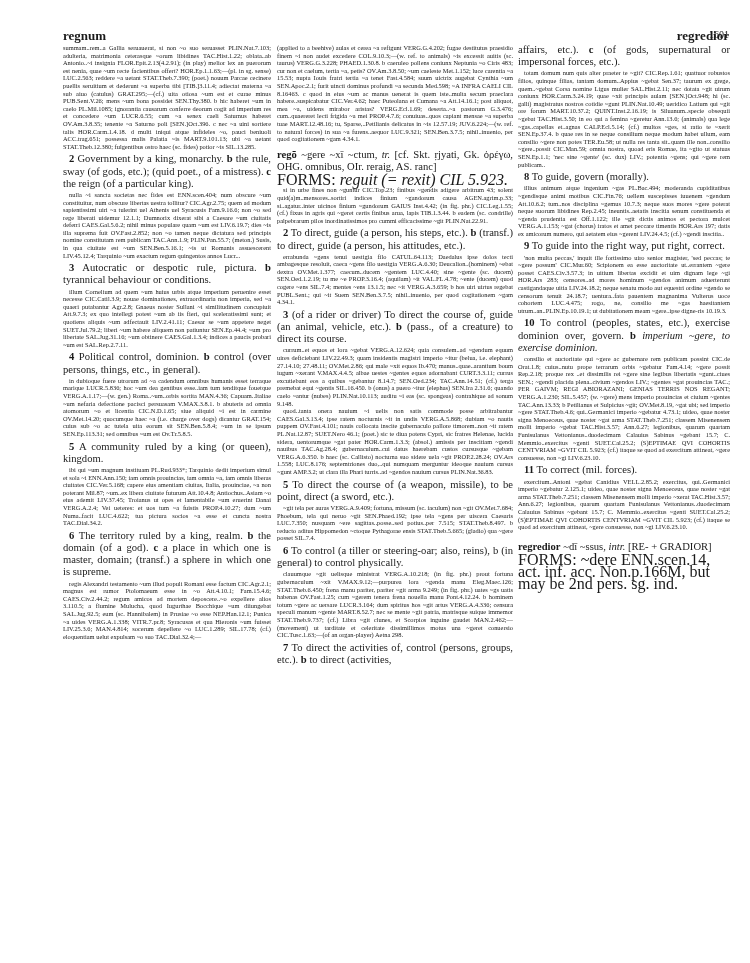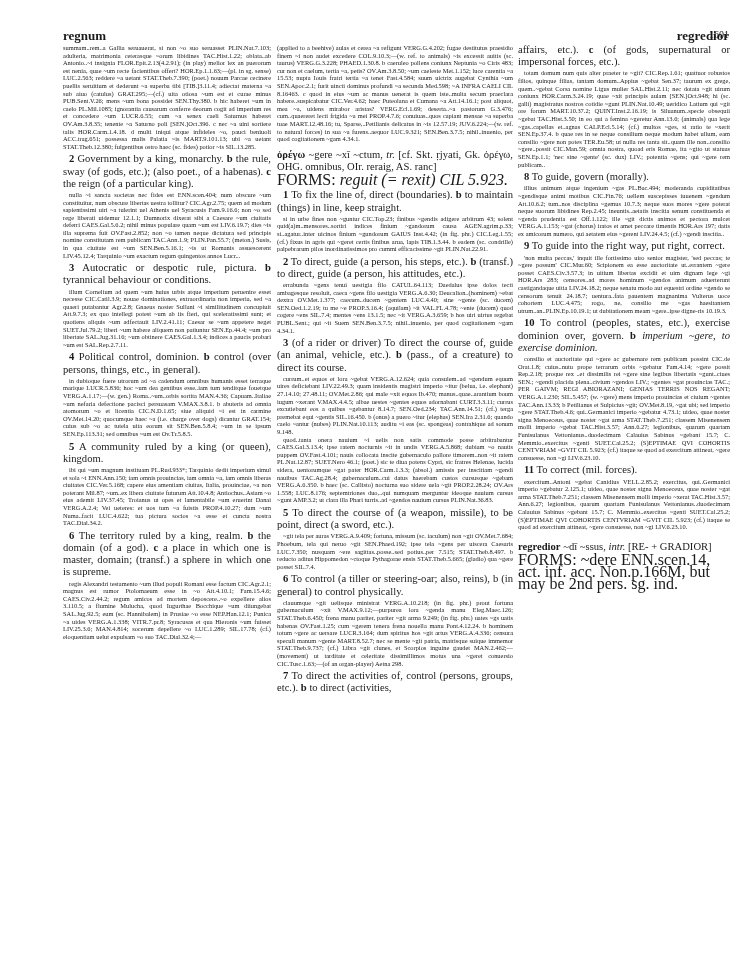--- a/index.html
+++ b/index.html
@@ -30,43 +30,42 @@
 
   <div class="runhead">
     <span class="rh-left">regnum</span>
     <span class="rh-center">1601</span>
     <span class="rh-right">regredior</span>
   </div>
 
   <div class="col c1">
     <p class="cit" style="text-indent:0">summam..rem..a Gallia seruauerat, si non ~o suo seruasset PLIN.Nat.7.103; adulteria, matrimonia ceterasque ~orum libidines TAC.Hist.1.22; oblata..ab Antonio..~i insignia FLOR.Epit.2.13(4.2.91); (in play) melior lex an puerorum est nenia, quae ~um recte facientibus offert? HOR.Ep.1.1.63;—(pl. in sg. sense) LUC.2.563; reddere ~a uetant STAT.Theb.7.390; (poet.) nouum Parcae cecinere puellis seruitium et dederunt ~a superba tibi [TIB.]3.11.4; adiectat materna ~a sub aiuo (catulus) GRAT.295;—(cf.) uita otiosa ~um est et curae minus PUB.Sent.V.26; mens ~um bona possidet SEN.Thy.380. b hic haberet ~um in caelo PL.Mil.1085; ignorantia causarum conferre deorum cogit ad imperium res et concedere ~um LUCR.6.55; cum ~a senex caeli Saturnus haberet OV.Am.3.8.35; tenente ~a Saturno poli [SEN.]Oct.396. c nec ~a uini sortiere talis HOR.Carm.1.4.18. d multi iniqui atque infideles ~o, pauci beniuoli ACC.trag.651; possessa malis Palatia ~is MART.9.101.13; ubi ~a uetant STAT.Theb.12.380; fulgentibus ostro haec (sc. fides) potior ~is SIL.13.285.</p>
 
-    <p class="sense"><span class="num">2</span> <span>Government by a king, monarchy.</span> <span class="sub">b</span> <span>the rule, sway (of gods, etc.); (also poet., of a habenas).</span> <span class="sub">c</span> <span>the reign (of a particular king).</span></p>
+    <p class="sense"><span class="num">2</span> <span>Government by a king, monarchy.</span> <span class="sub">b</span> <span>the rule, sway (of gods, etc.); (quid poet., of a mistress).</span> <span class="sub">c</span> <span>the reign (of a particular king).</span></p>
     <p class="cit">nulla ~i sancta societas nec fides est ENN.scen.404; num obscure ~um constituitur, num obscure libertas uestra tollitur? CIC.Agr.2.75; quem ad modum sapientissimi uiri ~a tulerint uel Athenis uel Syracusis Fam.9.16.6; non ~o sed rege liberati uidemur 12.1.1; Dumnorix dixerat sibi a Caesare ~um ciuitatis deferri CAES.Gal.5.6.2; nihil minus populare quam ~um est LIV.6.19.7; dies ~is illa suprema fuit OV.Fast.2.852; non ~o tamen neque dictatura sed principis nomine constitutam rem publicam TAC.Ann.1.9; PLIN.Pan.55.7; (meton.) Susis, in qua ciuitate est ~um SEN.Ben.5.16.1; ~is ut Romanis assuescerent LIV.45.12.4; Tarquinio ~um exactum regum quingentos annos Lucr...</p>
 
     <p class="sense"><span class="num">3</span> <span>Autocratic or despotic rule, pictura.</span> <span class="sub">b</span> <span>tyrannical behaviour or conditions.</span></p>
     <p class="cit">illum Cornelium ad quem ~um huius urbis atque imperium peruenire esset necesse CIC.Catil.3.9; nouae dominationes, extraordinaria non imperia, sed ~a quaeri putabantur Agr.2.8; Gnaeus noster Sullani ~i similitudinem concupiuit Att.9.7.3; ex quo intellegi potest ~um ab iis fieri, qui sceleratissimi sunt; et quotiens aliquis ~um adfectauit LIV.2.41.11; Caesar se ~um appetere neget SUET.Jul.79.2; liberi ~um habere aliquem non patiuntur SEN.Ep.44.4; ~um pro libertate SAL.Jug.31.16; ~um obtinere CAES.Gal.1.3.4; indices a paucis probari ~um est SAL.Rep.2.7.11.</p>
 
     <p class="sense"><span class="num">4</span> <span>Political control, dominion.</span> <span class="sub">b</span> <span>control (over persons, things, etc., in general).</span></p>
     <p class="cit">in dubioque fuere utrorum ad ~a cadendum omnibus humanis esset terraque marique LUCR.5.836; hoc ~um dea gentibus esse..iam tum tenditque fouetque VERG.A.1.17;—(w. gen.) Roma..~um..orbis sortita MAN.4.36; Capuam..Italiae ~um nefaria defectione pacisci persuasam V.MAX.3.8.1. b abuteris ad omnia atomorum ~o et licentia CIC.N.D.1.65; siue aliquid ~i est in carmine OV.Met.14.20; quocumque haec ~a (i.e. charge over dogs) dicantur GRAT.154; cuius sub ~o ac tutela uita eorum sit SEN.Ben.5.8.4; ~um in se ipsum SEN.Ep.113.31; sed omnibus ~um est Ov.Tr.5.8.5.</p>
 
     <p class="sense"><span class="num">5</span> <span>A community ruled by a king (or queen), kingdom.</span></p>
     <p class="cit">ibi qui ~um magnum instituam PL.Rud.933*; Tarquinio dedit imperium simul et sola ~i ENN.Ann.150; iam omnis prouincias, iam omnia ~a, iam omnis liberas ciuitates CIC.Ver.5.168; capere eius amentiam ciuitas, Italia, prouinciae, ~a non poterant Mil.87; ~um..ex libera ciuitate futurum Att.10.4.8; Antiochus..Asiam ~o eius ademit LIV.37.45; Troianus ut opes et lamentabile ~um eruerint Danai VERG.A.2.4; Vei ueteres: et uos tum ~a fuistis PROP.4.10.27; dum ~um Numa..facit LUC.4.622; tua pictura socios ~a esse et cuncta nostra TAC.Dial.34.2.</p>
 
     <p class="sense"><span class="num">6</span> <span>The territory ruled by a king, realm.</span> <span class="sub">b</span> <span>the domain (of a god).</span> <span class="sub">c</span> <span>a place in which one is master, domain; (transf.) a sphere in which one is supreme.</span></p>
     <p class="cit">regis Alexandri testamento ~um illud populi Romani esse factum CIC.Agr.2.1; magnus est rumor Ptolomaeum esse in ~o Att.4.10.1; Fam.15.4.6; CAES.Civ.2.44.2; regum amicos ad mortem deposcere..~o expellere alios 3.110.5; a flumine Mulucha, quod Iugurthae Bocchique ~um diiungebat SAL.Jug.92.5; eum (sc. Hannibalem) in Prusiae ~o esse NEP.Han.12.1; Punica ~a uides VERG.A.1.338; VITR.7.pr.8; Syracusas et qua Hieronis ~um fuisset LIV.25.3.6; MAN.4.814; socerum depellere ~o LUC.1.289; SIL.17.78; (cf.) eloquentiam uelut expulsam ~o suo TAC.Dial.32.4;—</p>
   </div>
 
   <div class="col c2">
     <p class="cit" style="text-indent:0">(applied to a beehive) aulas et cerea ~a refigunt VERG.G.4.202; fugae destitutus praesidio finem ~i non audet excedere COL.9.10.3;—(w. ref. to animals) ~is excessit auitis (sc. taurus) VERG.G.3.228; PHAED.1.30.8. b caeruleo pollens coniunx Neptunia ~o Ciris 483; cur non et caelum, tertia ~a, petis? OV.Am.3.8.50; ~um caeleste Met.1.152; luce carentia ~a 15.53; nupta Iouis fratri tertia ~a tenet Fast.4.584; suum uictrix augebat Cynthia ~um SEN.Apoc.2.1; furit uincti dominus profundi ~a secunda Med.598; ~A INFRA CAELI CIL 8.16463. c quod in eius ~um ac manus uenerat is quem iste..multa secum praeclara habere..suspicabatur CIC.Ver.4.62; haec Puteolana et Cumana ~a Att.14.16.1; post aliquot, mea ~a, uidens mirabor aristas? VERG.Ecl.1.69; deserta..~a pastorum G.3.476; cum..quaereret lecti frigida ~a mei PROP.4.7.6; conuiuas..quos capiant mensae ~a superba tuae MART.12.48.16; tu, Sparse,..Petilianis delicatus in ~is 12.57.19; JUV.6.224;—(w. ref. to natural forces) in sua ~a furens..aequor LUC.9.321; SEN.Ben.3.7.5; nihil..inuenio, per quod cogitationem ~gam 4.34.1.</p>
 
-    <p class="head"><span class="hw">ὀρέγω</span> <span>~gere ~xī ~ctum,</span> <i>tr.</i> <span>[cf. Skt. ṛjyati, Gk. ὀρέγω, OHG. omnibus, OIr. reraig, AS. ranc]</span></p>
+    <p class="head"><span class="hw">regō</span> <span>~gere ~xī ~ctum,</span> <i>tr.</i> <span>[cf. Skt. ṛjyati, Gk. ὀρέγω, OHG. omnibus, OIr. reraig, AS. ranc]</span></p>
     <p class="forms"><span class="sc">FORMS:</span> <i>reguit (= rexit) CIL 5.923.</i></p>
 
-    <p class="sense"><span class="num">1</span> <span>To fix the line of, direct (boundaries).</span> <span class="sub">b</span> <span>to maintain (things) in line, keep straight.</span></p>
     <p class="cit">si in urbe fines non ~guntur CIC.Top.23; finibus ~gendis adigere arbitrum 43; solent quid(a)m..mensores..sortiri indices finium ~gandorum causa AGEN.agrim.p.33; si..agatur..inter uicinos finium ~gundorum GAIUS Inst.4.42; (in fig. phr.) CIC.Leg.1.55; (cf.) fixus in agris qui ~geret certis finibus arua, lapis TIB.1.3.44. b eadem (sc. condrille) palpebrarum pilos inordinatissimos pro cummi efficacissime ~git PLIN.Nat.22.91.</p>
 
     <p class="sense"><span class="num">2</span> <span>To direct, guide (a person, his steps, etc.).</span> <span class="sub">b</span> <span>(transf.) to direct, guide (a person, his attitudes, etc.).</span></p>
     <p class="cit">errabunda ~gens tenui uestigia filo CATUL.64.113; Daedalus ipse dolos tecti ambagesque resoluit, caeca ~gens filo uestigia VERG.A.6.30; Deucalion..(hominem) ~ebat dextra OV.Met.1.377; caecum..ducem ~gentem LUC.4.40; sine ~gente (sc. ducem) SEN.Oed.1.2.19; tu me ~e PROP.3.16.4; (aquilam) ~it VAL.FL.4.78; ~ente (ducem) quod cogere ~ens SIL.7.4; mentes ~ens 13.1.5; nec ~it VERG.A.3.659; b hos uiri uirtus regebat PUBL.Sent.; qui ~it Suem SEN.Ben.3.7.5; nihil..inuenio, per quod cogitationem ~gam 4.34.1.</p>
 
     <p class="sense"><span class="num">3</span> <span>(of a rider or driver) To direct the course of, guide (an animal, vehicle, etc.).</span> <span class="sub">b</span> <span>(pass., of a creature) to direct its course.</span></p>
     <p class="cit">currum..et equos et lora ~gebat VERG.A.12.624; quia consulem..ad ~gendum equum uires deficiebant LIV.22.49.3; quam insidentis magistri imperio ~itur (belua, i.e. elephant) 27.14.10; 27.48.11; OV.Met.2.86; qui male ~xit equos Ib.470; manus..quae..arantium boum iugum ~xerant V.MAX.4.4.5; albae uestes ~gentes equos adornabant CURT.3.3.11; currus excutiebant eos a quibus ~gebantur 8.14.7; SEN.Oed.234; TAC.Ann.14.51; (cf.) terga premebat equi ~gentis SIL.16.450. b (onus) a puero ~itur (elephas) SEN.Ira 2.31.6; quando caelo ~antur (nubes) PLIN.Nat.10.113; auditu ~i eas (sc. spongeas) contrahique ad sonum 9.148.</p>
 
     <p class="cit">quod..tanta onera nauium ~i uelis non satis commode posse arbitrabantur CAES.Gal.3.13.4; ipse ratem nocturnis ~it in undis VERG.A.5.868; dubiam ~o nautis puppem OV.Fast.4.101; nauis collocata inscite gubernaculo pallore timorem..non ~it ratem PL.Nat.12.87; SUET.Nero 46.1; (poet.) sic te diua potens Cypri, sic fratres Helenae, lucida sidera, uentorumque ~gat pater HOR.Carm.1.3.3; (absol.) amissis per inscitiam ~gendi nauibus TAC.Ag.28.4; gubernaculum..cui datus haerebam custos cursusque ~gebam VERG.A.6.350. b haec (sc. Callisto) nocturna suo sidere uela ~git PROP.2.28.24; OV.Ars 1.558; LUC.8.176; septemtriones duo,..qui numquam merguntur ideoque nauium cursus ~gunt AMP.3.2; ut clara illa Phari turris..ad ~gendos nauium cursus PLIN.Nat.36.83.</p>
 

